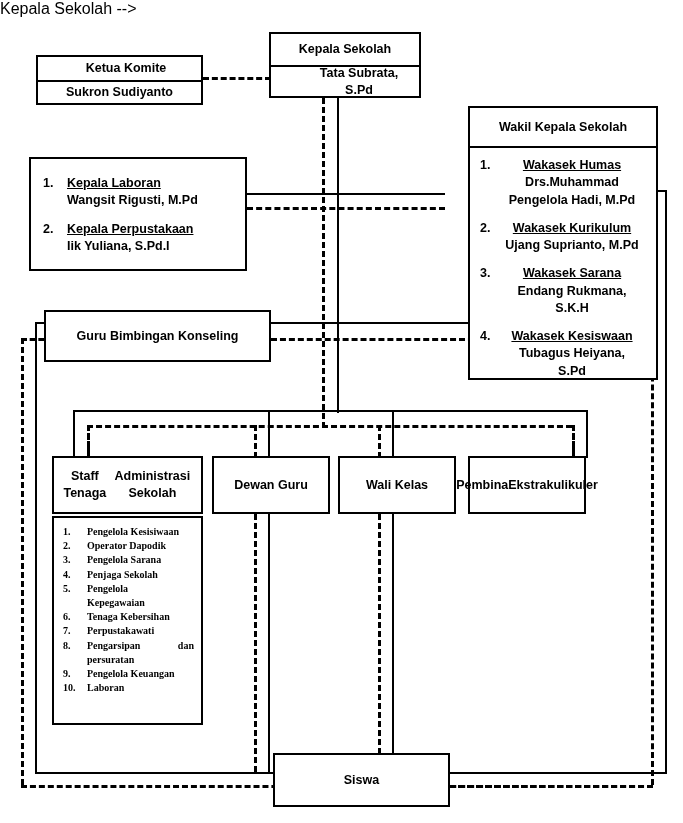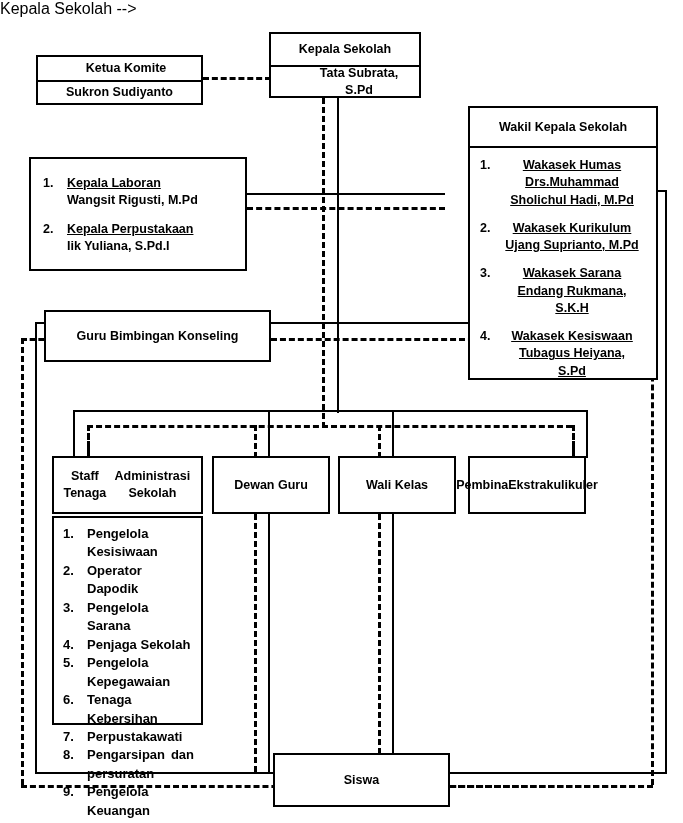--- a/index.html
+++ b/index.html
@@ -88,24 +88,25 @@
   ol.stafflist {
     margin: 0;
     padding: 7px 7px 7px 8px;
     list-style: none;
     counter-reset: sli;
   }
   ol.stafflist > li {
     counter-increment: sli;
     position: relative;
     font-weight: bold;
-    font-size: 13px;
+    font-size: 10px;
     line-height: 1.42;
     padding-left: 25px;
     margin-bottom: 0;
+    font-family: Liberation Serif, serif;
   }
   ol.stafflist > li::before {
     content: counter(sli) ".";
     position: absolute;
     left: 1px;
     top: 0;
   }
   ol.stafflist > li .jline {
     display: block;
     text-align: justify;
@@ -231,24 +232,24 @@
   
   <div class="box" style="left:36px; top:55px; width:167px; height:50px;">
     <div class="cell" style="height:50%;padding-left:19px;">Ketua Komite</div>
     <div class="cell" style="height:50%;">Sukron Sudiyanto</div>
   </div>
 
   
   <div class="box" style="left:468px; top:106px; width:190px; height:274px;">
     <div class="cell" style="height:38px;">Wakil Kepala Sekolah</div>
     <div class="cell" style="display:block; padding:0; height:calc(100% - 38px); border-top:2.5px solid #000;">
-      <ol class="numlist spaced" style="padding:9px 16px 6px 10px;text-decoration:underline;">
+      <ol class="numlist spaced" style="padding:9px 16px 6px 10px;">
         <li>
           <span class="ttl">Wakasek Humas</span>
-          <span class="nm">Drs.Muhammad Sholichul Hadi, M.Pd</span>
+          <span class="nm">Drs.Muhammad Pengelola Hadi, M.Pd</span>
         </li>
         <li>
           <span class="ttl">Wakasek Kurikulum</span>
           <span class="nm">Ujang Suprianto, M.Pd</span>
         </li>
         <li>
           <span class="ttl">Wakasek Sarana</span>
           <span class="nm">Endang Rukmana, S.K.H</span>
         </li>
         <li>

